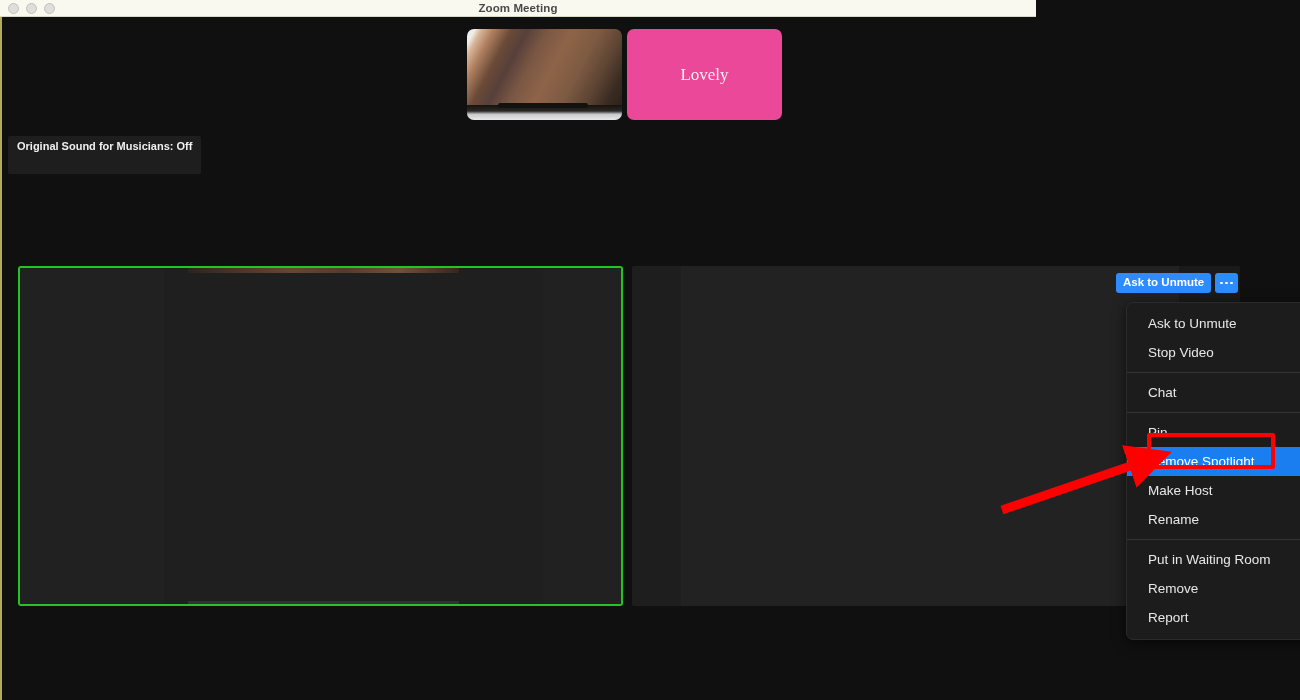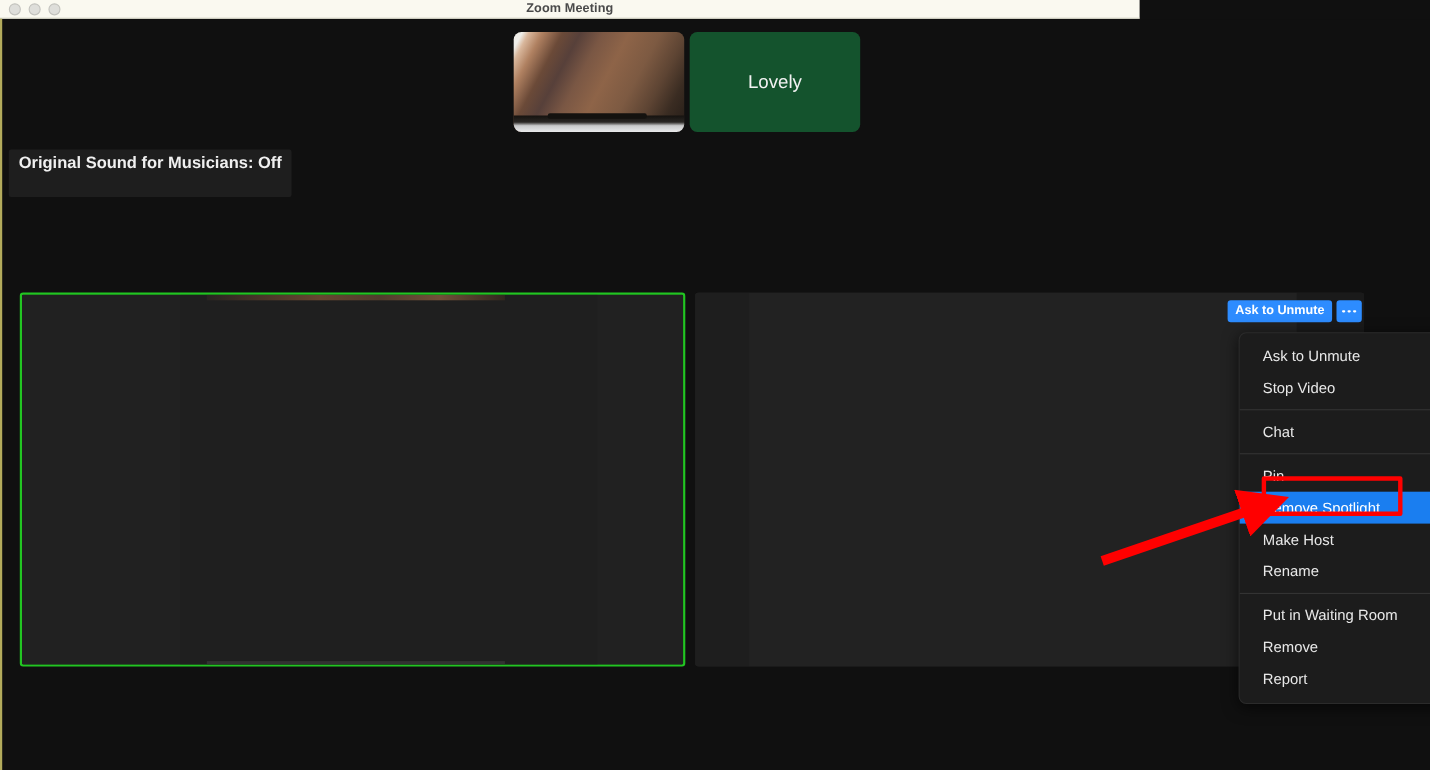--- a/index.html
+++ b/index.html
@@ -107,39 +107,40 @@
   }
   .thumb-video::after {
     content: "";
     position: absolute;
     left: 20%; bottom: 13%;
     width: 58%; height: 5px;
     border-radius: 2px;
     background: #14120f;
   }
   .thumb-name {
-    background: #14532d;
+    background: #ec4899;
     display: flex;
     align-items: center;
     justify-content: center;
+    font-family: Liberation Serif, serif;
   }
   .thumb-name span {
     color: #f2f2f2;
     font-size: 17px;
   }
 
   
   .sound-banner {
     position: absolute;
     left: 8px; top: 118px;
     padding: 4px 9px 22px 9px;
     background: #1e1e1e;
     border-radius: 2px;
     color: #f0f0f0;
-    font-size: 15px;
+    font-size: 11px;
     font-weight: bold;
     white-space: nowrap;
   }
 
   
   .tile {
     position: absolute;
     overflow: hidden;
     background: #1b1b1b;
   }

